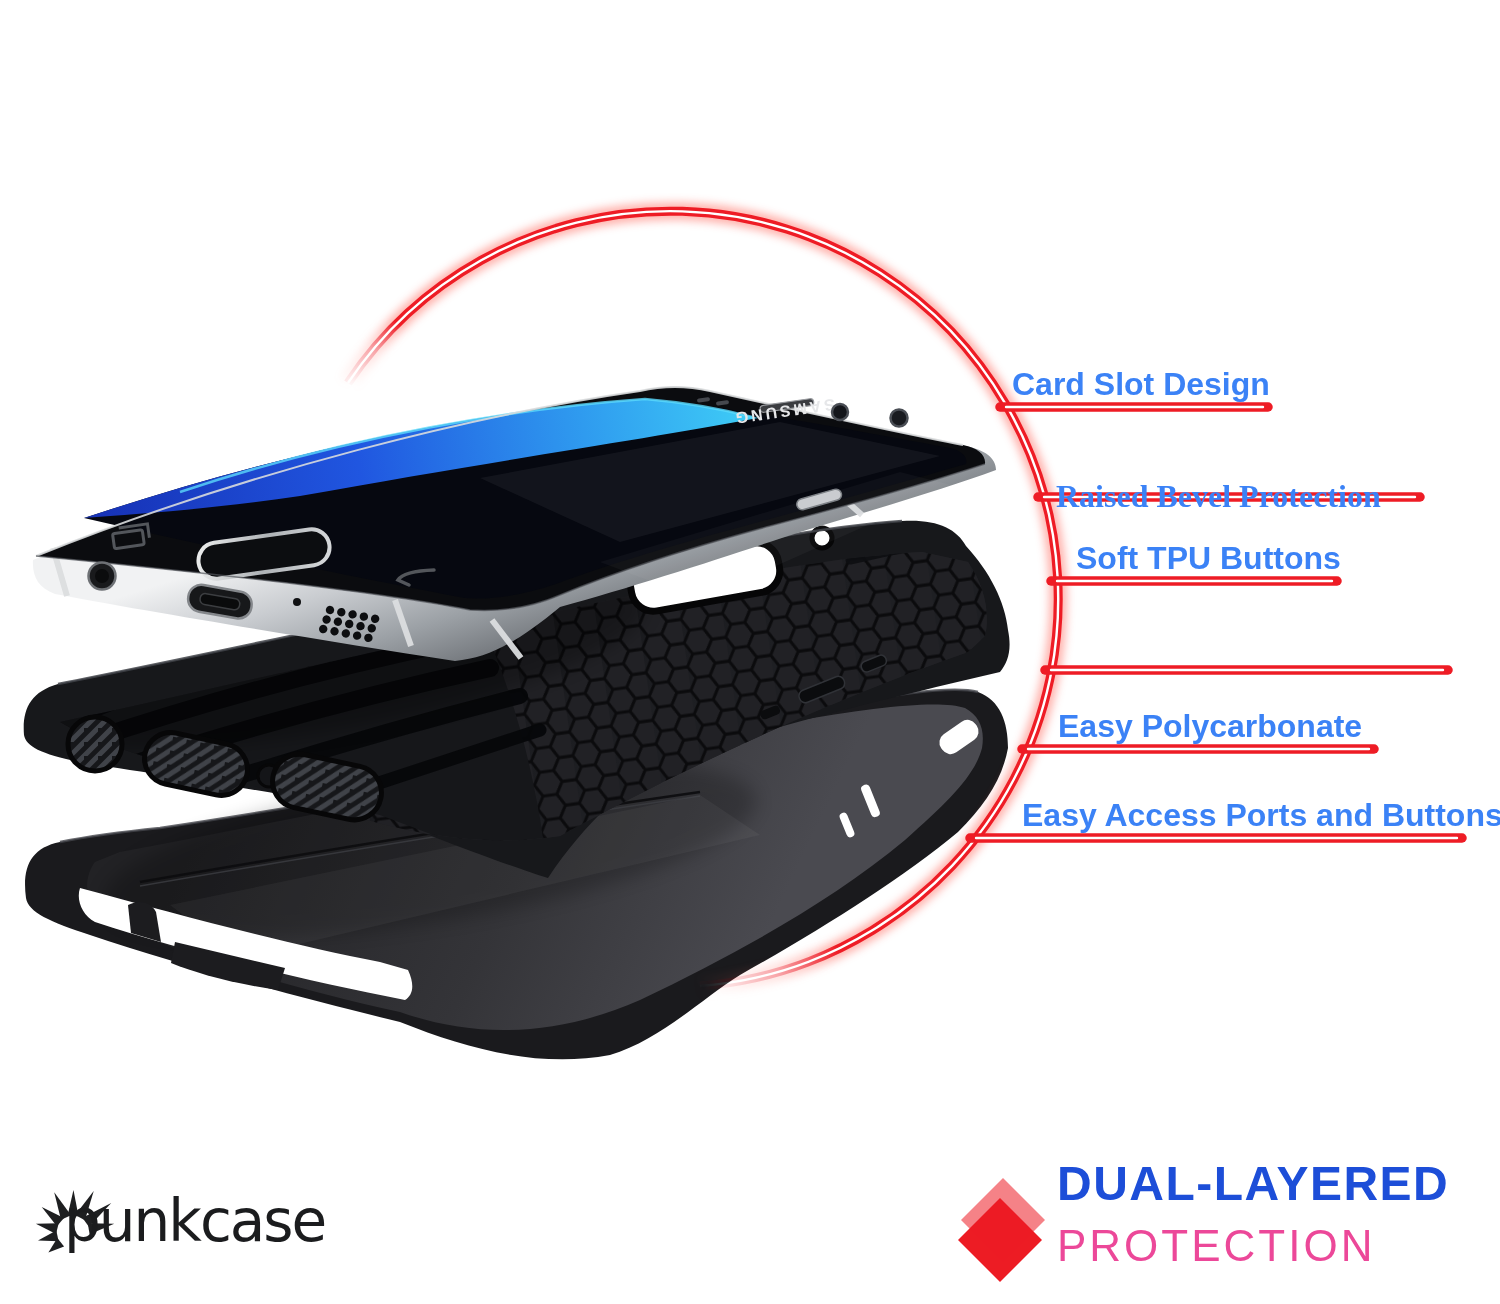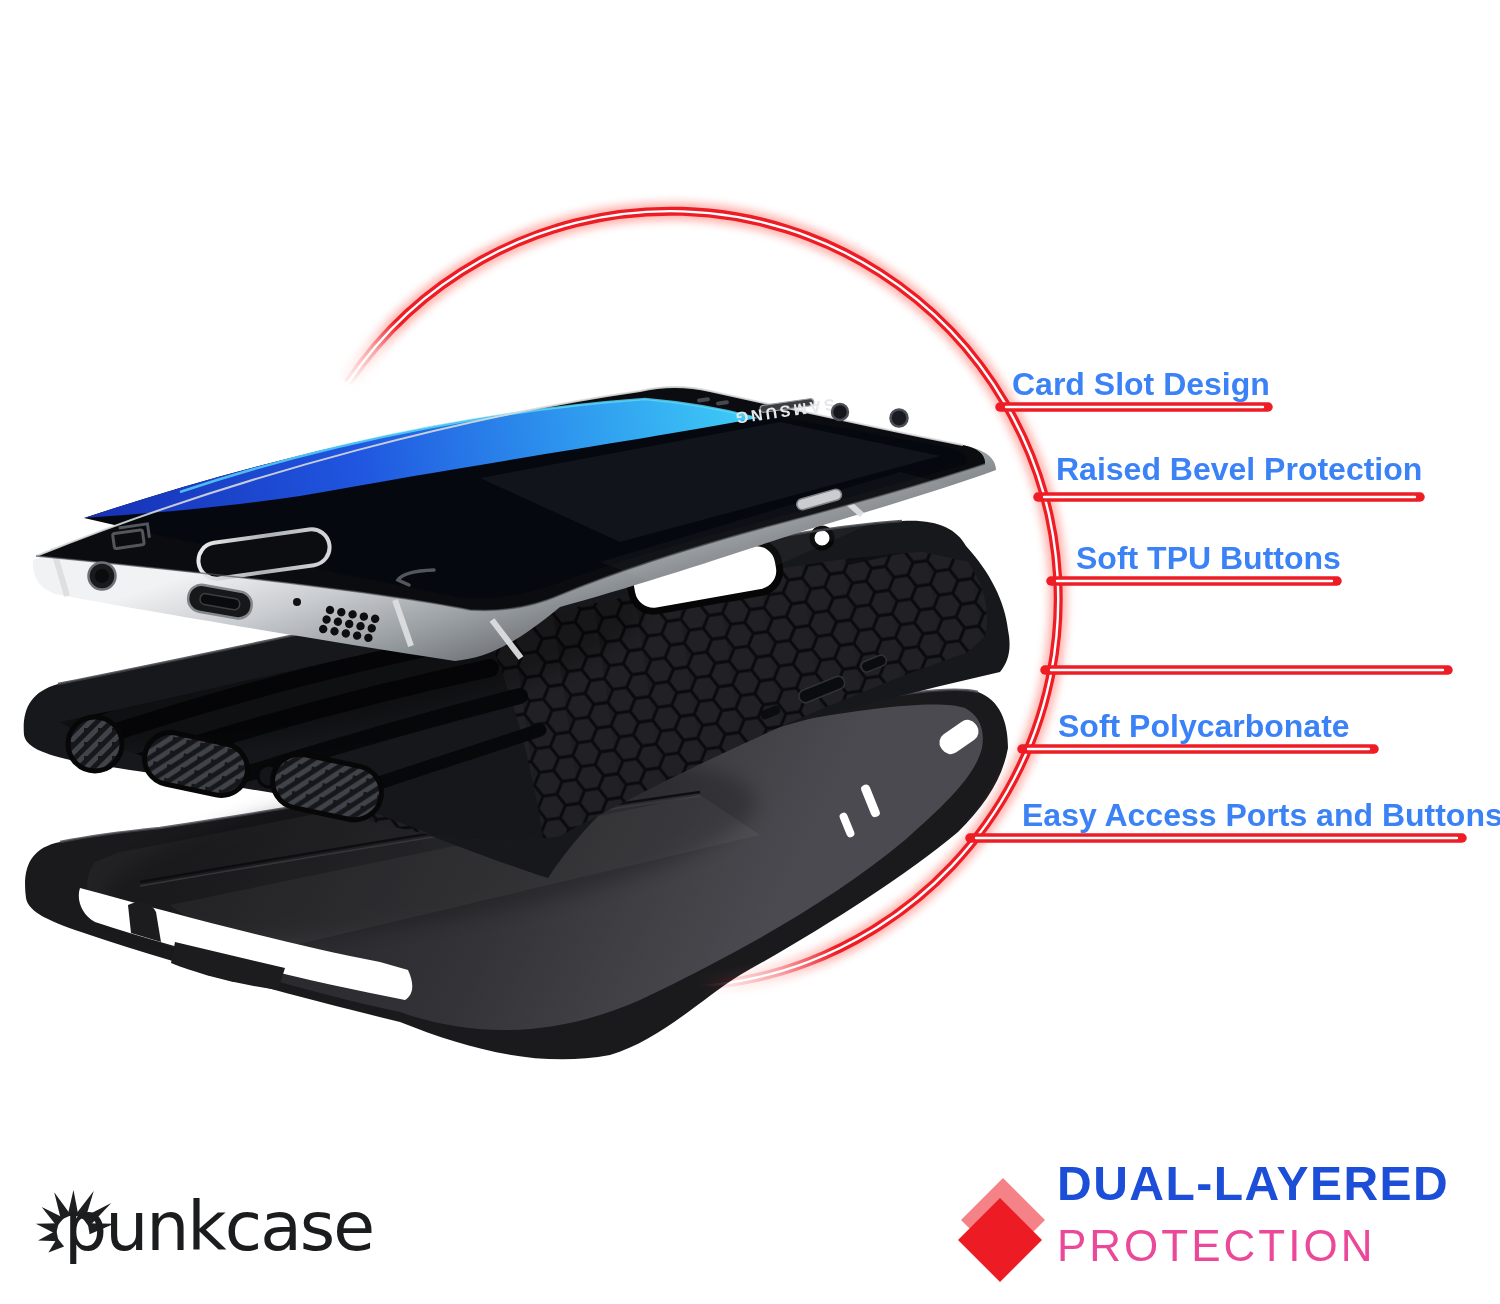--- a/index.html
+++ b/index.html
@@ -7,30 +7,30 @@
     position:relative;width:1500px;height:1304px;background:#ffffff;overflow:hidden;
     font-family:"Liberation Sans",sans-serif;
   }
   .scene{position:absolute;left:0;top:0;}
   .callout-label{
     position:absolute;font-weight:bold;font-size:32px;color:#3b82f6;
     letter-spacing:0px;white-space:nowrap;line-height:1;
     font-family:"Liberation Sans",sans-serif;
   }
   .cl-0{left:1012px;top:368px;}
-  .cl-1{left:1056px;top:453px;}
+  .cl-1{left:1056px;top:480px;font-family:Liberation Serif, serif;}
   .cl-2{left:1076px;top:542px;}
   .cl-3{left:1074px;top:631px;}
   .cl-4{left:1058px;top:710px;}
   .cl-5{left:1022px;top:799px;}
   .logo{position:absolute;left:40px;top:1186px;width:430px;height:110px;}
   .logo-spikes{position:absolute;left:-12px;top:0px;}
   .logo-text{
     position:absolute;left:24px;top:4px;
-    font-family:"DejaVu Sans",sans-serif;font-size:68px;font-weight:normal;
+    font-family:"DejaVu Sans",sans-serif;font-size:58px;font-weight:normal;
     color:#1b1c1e;letter-spacing:-2px;line-height:1.1;
   }
   .badge{position:absolute;left:940px;top:1150px;width:560px;height:150px;}
   .badge-icon{position:absolute;left:14px;top:18px;}
   .badge-line1{
     position:absolute;left:117px;top:10px;
     font-size:48px;font-weight:bold;color:#1d4ed8;letter-spacing:1.5px;line-height:1;
   }
   .badge-line2{
     position:absolute;left:117px;top:74px;
@@ -311,21 +311,21 @@
       <line x1="970" y1="838" x2="1462" y2="838" stroke="#ff6a5f" stroke-width="17" stroke-linecap="round" opacity="0.5" filter="url(#fBlurS)"></line>
       <line x1="970" y1="838" x2="1462" y2="838" stroke="#ee1c25" stroke-width="9.5" stroke-linecap="round"></line>
       <line x1="976" y1="838" x2="1457" y2="838" stroke="#ffffff" stroke-width="2.4" stroke-linecap="round"></line>
     </g>
   </g>
 </svg>
 
 <div class="callout-label cl-0">Card Slot Design</div>
 <div class="callout-label cl-1">Raised Bevel Protection</div>
 <div class="callout-label cl-2">Soft TPU Buttons</div>
-<div class="callout-label cl-4">Soft Polycarbonate</div>
+<div class="callout-label cl-4">Easy Polycarbonate</div>
 <div class="callout-label cl-5">Easy Access Ports and Buttons</div>
 
 <div class="logo">
   <svg class="logo-spikes" width="130" height="110" viewBox="0 0 130 110">
     <g transform="translate(45,46)" fill="#1e1f21">
       <polygon points="16,-6 42,-1 16,5" transform="rotate(-10)"></polygon>
       <polygon points="16,-6 48,-1 16,5" transform="rotate(-36)"></polygon>
       <polygon points="16,-6 46,-1 16,5" transform="rotate(-62)"></polygon>
       <polygon points="16,-6 42,-1 16,5" transform="rotate(-88)"></polygon>
       <polygon points="16,-6 44,-1 16,5" transform="rotate(-114)"></polygon>

